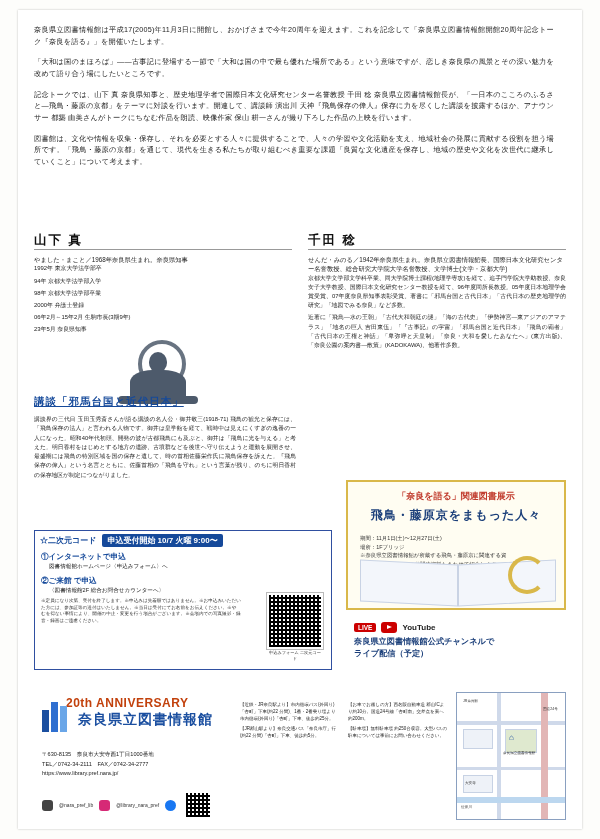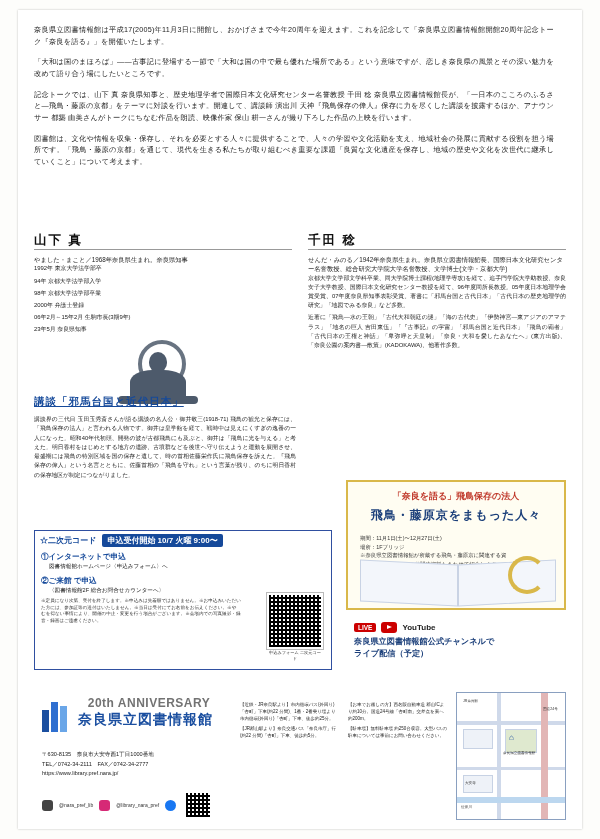--- a/index.html
+++ b/index.html
@@ -350,23 +350,22 @@
     width: 7px;
     background: #1b4fa0;
   }
   .logo-mark i:nth-child(1){ left:0;  height: 22px; }
   .logo-mark i:nth-child(2){ left:9px;height: 30px; background:#2f6fd0;}
   .logo-mark i:nth-child(3){ left:18px;height: 26px; background:#6aa6e8;}
   .logo-20 {
     margin-left: 24px;
     font-size: 12px;
     font-weight: bold;
-    color: #737373;
+    color: #c2410c;
     letter-spacing: .5px;
-    text-align: center;
   }
   .logo-name {
     margin-left: 36px;
     font-size: 14px;
     font-weight: bold;
     color: #1b4fa0;
     letter-spacing: 1px;
     margin-top: 1px;
   }
   .footer-addr {
@@ -525,21 +524,21 @@
       <div class="apply-sub">〈図書情報館2F 総合お問合せカウンターへ〉</div>
       <div class="apply-fine">※定員になり次第、受付を終了します。※申込みは先着順ではありません。※お申込みいただいた方には、参加証等の送付はいたしません。※当日は受付にてお名前をお伝えください。※やむを得ない事情により、開催の中止・変更を行う場合がございます。※会場内での写真撮影・録音・録画はご遠慮ください。</div>
       <div class="qr">
         <div class="qr-img"></div>
         <div class="qr-cap">申込みフォーム
 二次元コード</div>
       </div>
     </div>
 
     <div class="exhibit">
-      <div class="exhibit-t1">「奈良を語る」飛鳥保存の法人</div>
+      <div class="exhibit-t1">「奈良を語る」関連図書展示</div>
       <div class="exhibit-t2">飛鳥・藤原京をまもった人々</div>
       <div class="exhibit-info">
         <div>期間：11月1日(土)〜12月27日(土)</div>
         <div>場所：1Fブリッジ</div>
         <div style="width:150px;">※奈良県立図書情報館が所蔵する飛鳥・藤原京に関連する資料を展示します。その他関連資料もあわせて紹介します。</div>
       </div>
       <div class="book">
         <div class="book-page l"></div>
         <div class="book-page r"></div>
         <div class="swirl"></div>

